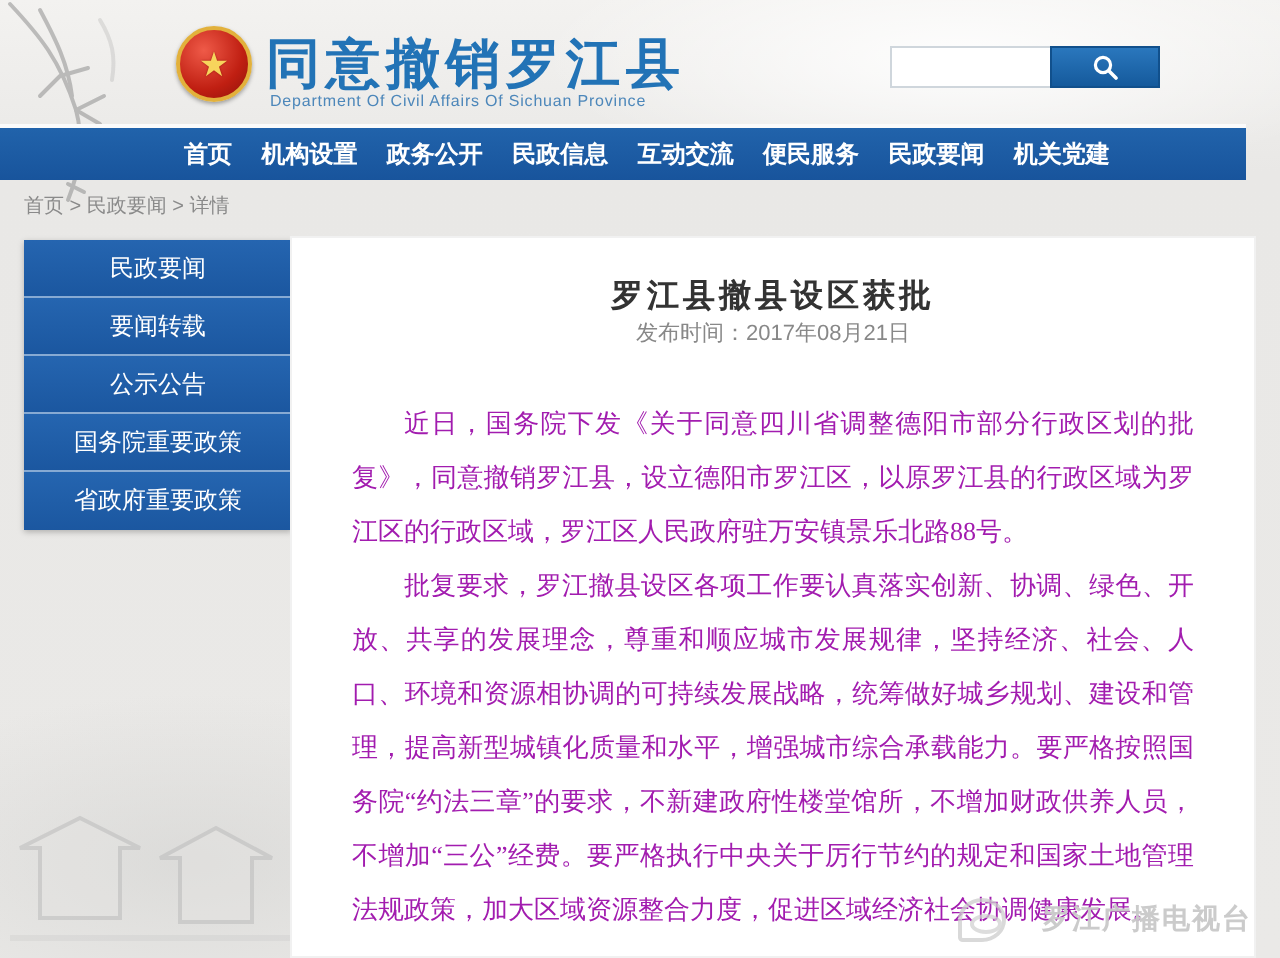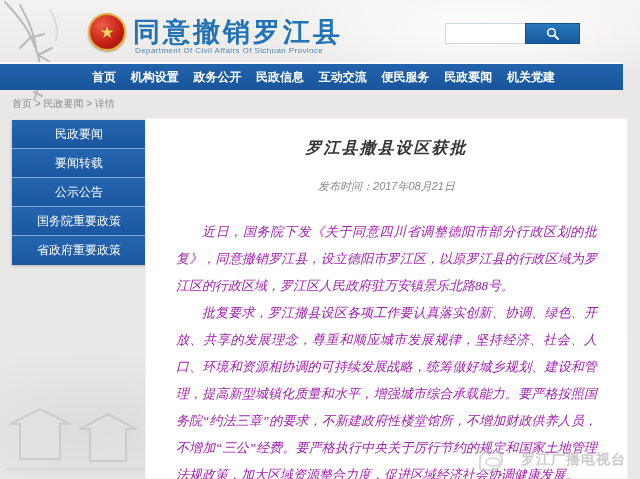--- a/index.html
+++ b/index.html
@@ -60,27 +60,27 @@
   }
   .side-item {
     height:29px; line-height:29px; text-align:center; color:#ffffff; font-size:12px;
     border-bottom:1px solid rgba(255,255,255,.45); cursor:pointer;
     background:linear-gradient(180deg,#2565b0,#1b57a0);
   }
   .side-item:last-child { border-bottom:none; }
   
   .content {
     position:absolute; left:145px; top:118px; width:483px; height:361px;
-    background:#ffffff; border:1px solid #f1f1f1; padding:10px 30px 0 30px;font-style:italic;
+    background:#ffffff; border:1px solid #f1f1f1; padding:10px 30px 0 30px;
   }
   .article-title {
     text-align:center; font-size:16px; font-weight:bold; color:#333333;
     font-family:"Liberation Serif","DejaVu Serif",serif; letter-spacing:2px; margin-top:9px;
   }
-  .article-date { text-align:center; font-size:11px; color:#888888; margin-top:20px; }
+  .article-date { text-align:center; font-size:11px; color:#888888; }
   .article-body { margin-top:24px; }
   .article-body p {
     font-family:"Liberation Serif","DejaVu Serif",serif;
     font-size:13px; color:#a21caf; line-height:27px; text-indent:2em; text-align:justify;
   }
   
   .station-mark {
     position:absolute; right:14px; bottom:8px; display:flex; align-items:center; gap:18px;
     color:#c9c9c9; font-size:14px; font-weight:bold; letter-spacing:1px; opacity:.95;
   }

